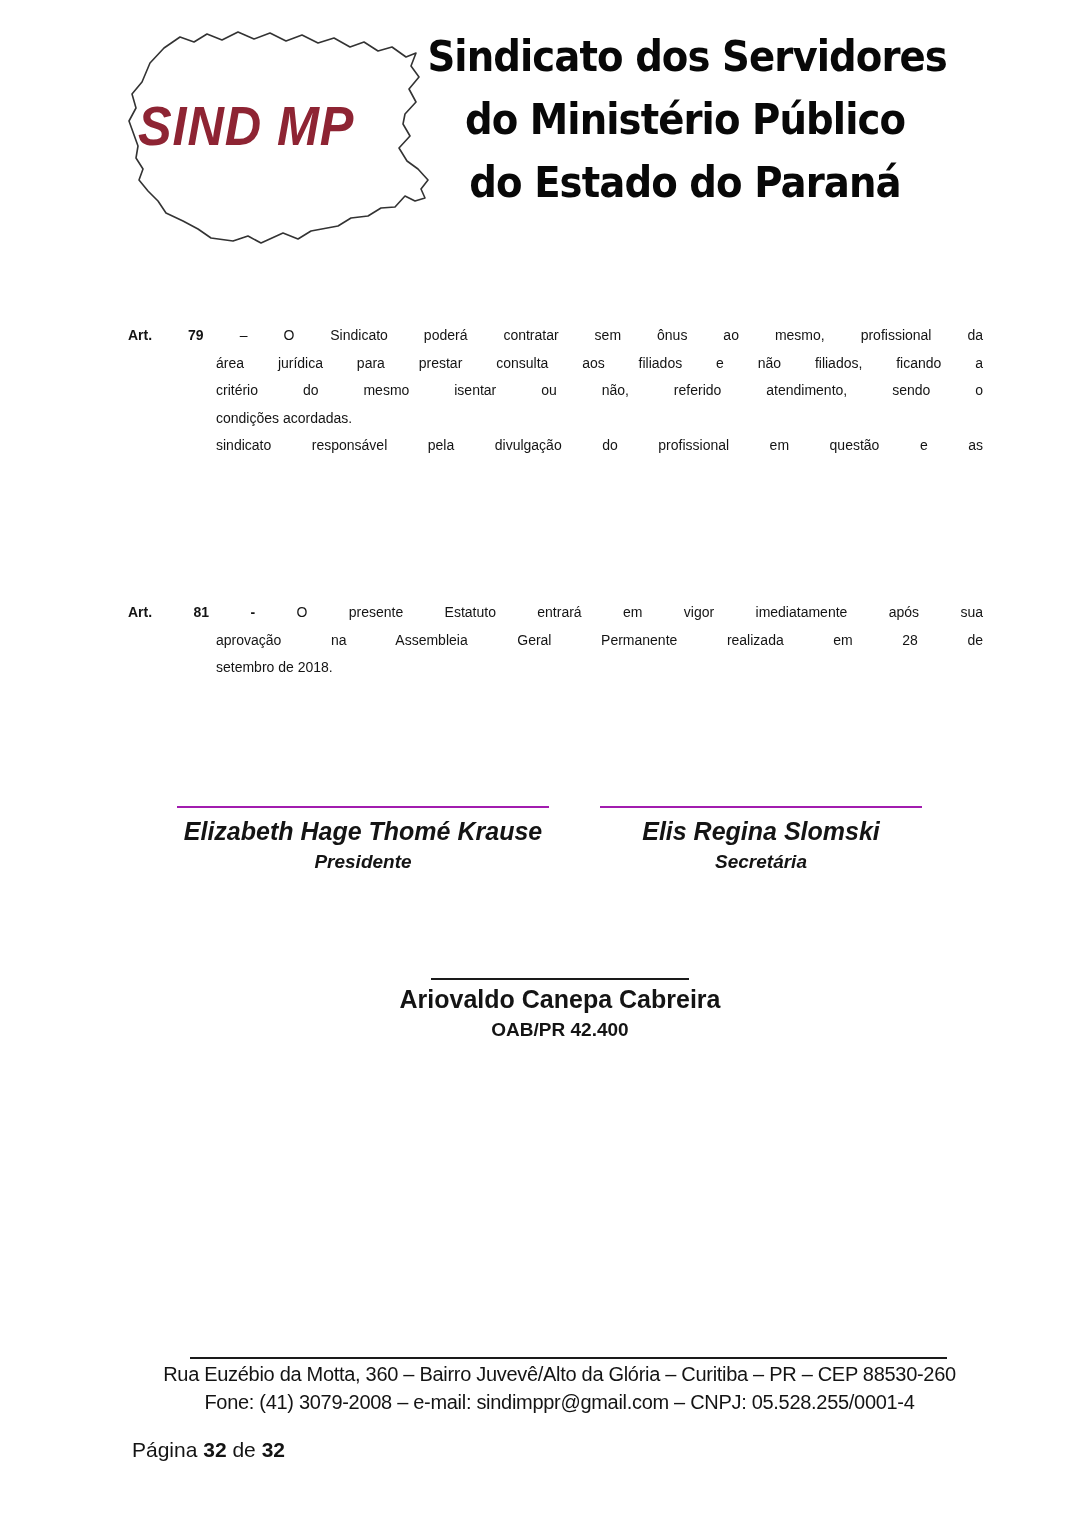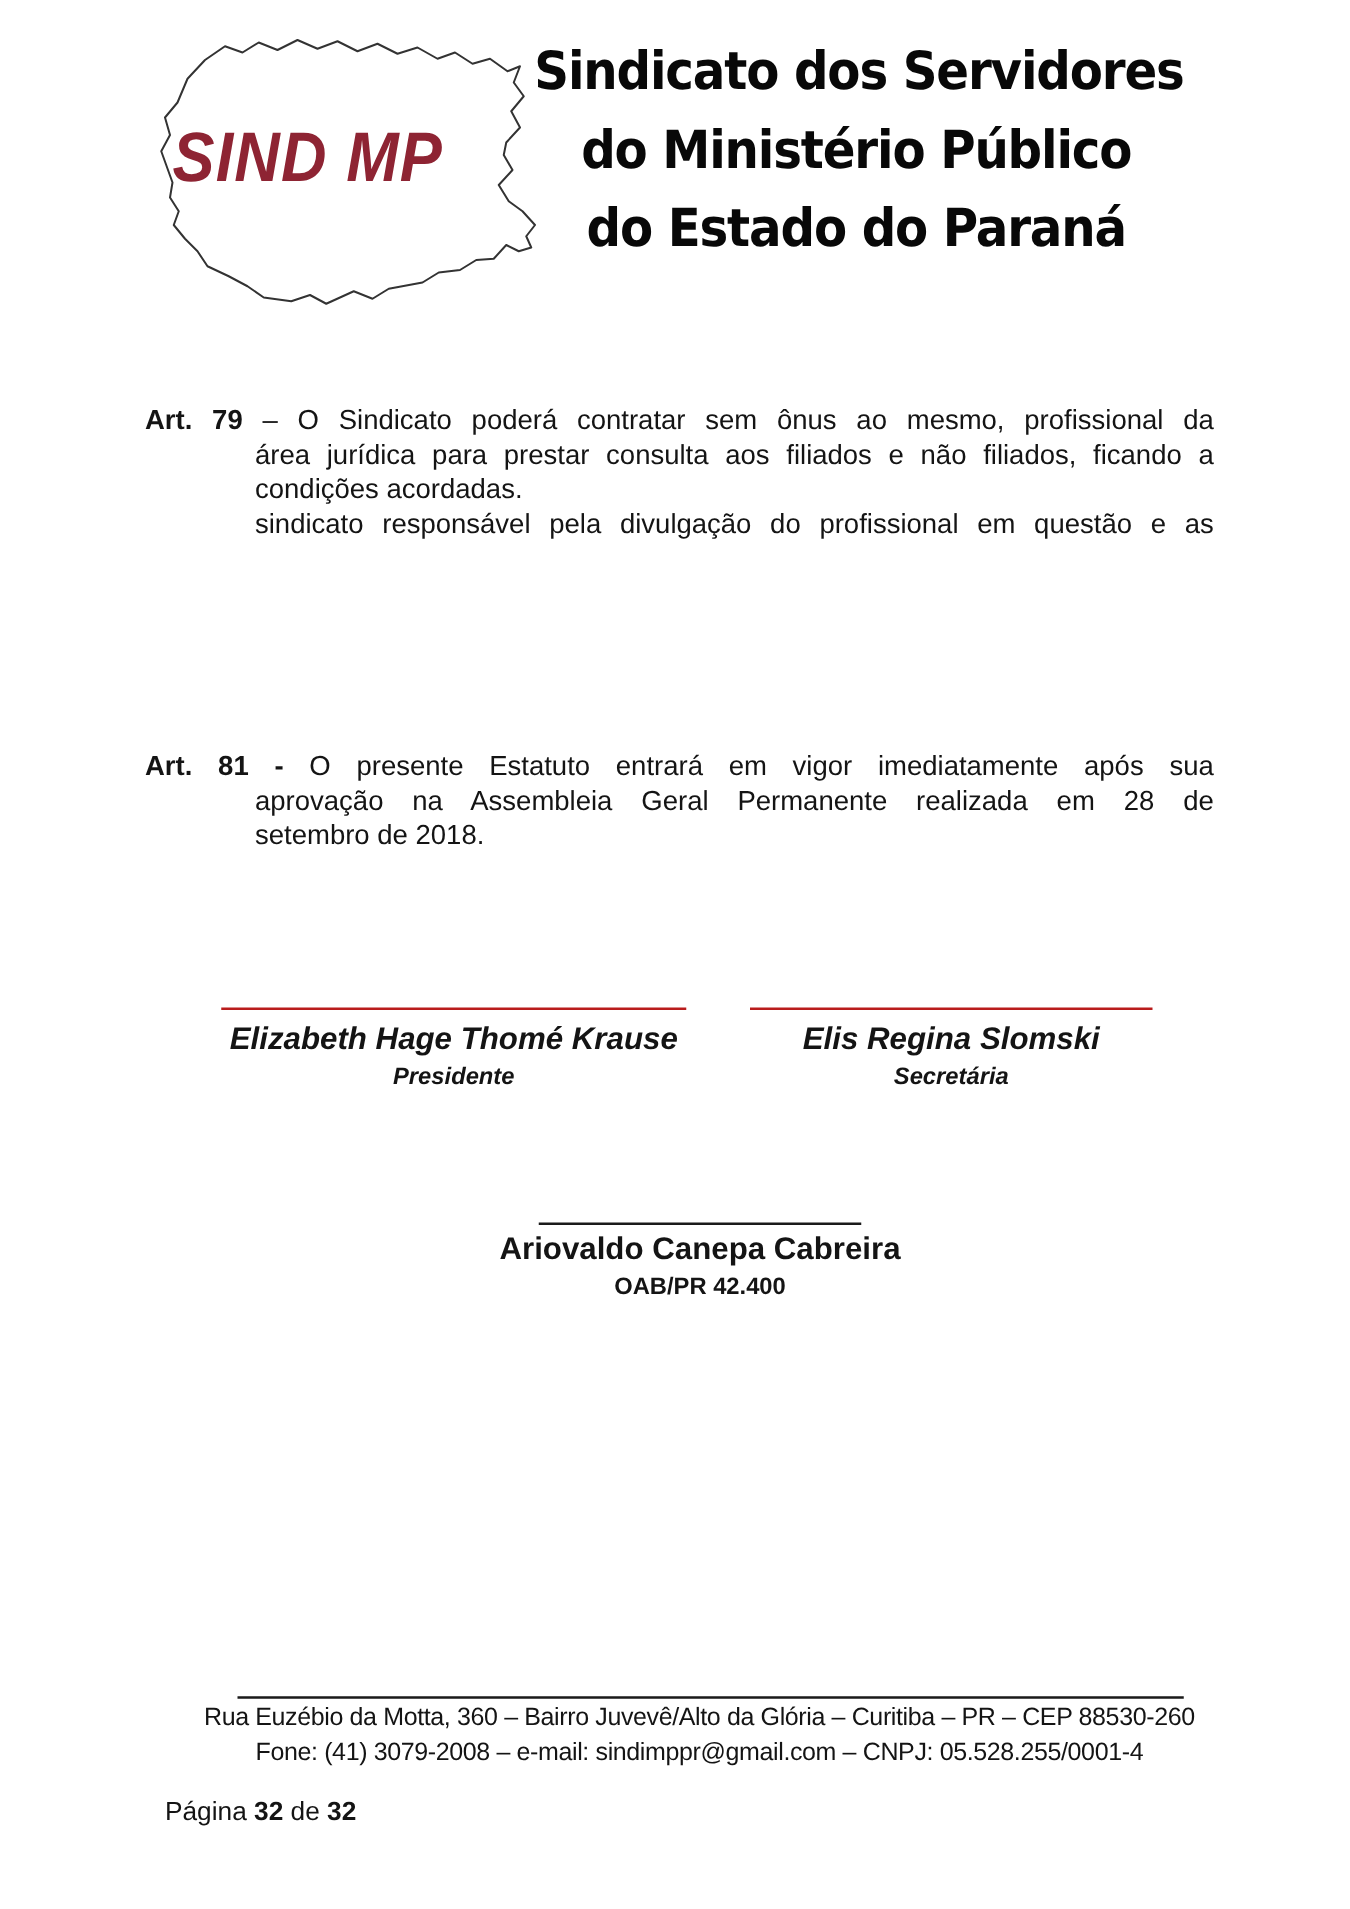--- a/index.html
+++ b/index.html
@@ -59,42 +59,42 @@
     letter-spacing: -1px;
     color: #080808;
     transform: scaleX(0.92);
     transform-origin: center top;
   }
   .org-title .tline { white-space: nowrap; }
 
   
   .article {
     position: absolute;
-    left: 116px;
+    left: 128px;
     width: 855px;
-    font-size: 22px;
+    font-size: 14px;
     line-height: 27.5px;
   }
   .article-79 { top: 322px; }
   .article-80 { top: 489px; }
   .article-81 { top: 599px; }
   .art-line {
     text-align: justify;
     text-align-last: justify;
   }
   .art-line.cont { padding-left: 88px; }
   .art-line.last { text-align-last: left; }
   .art-label { font-weight: bold; }
 
   
   .sig {
     position: absolute;
     text-align: center;
   }
-  .sig-rule-full { border-top: 2px solid #b91c1c; }
+  .sig-rule-full { border-top: 2px solid #a21caf; }
   .sig-1 { left: 177px; top: 806px; width: 372px; }
   .sig-2 { left: 600px; top: 806px; width: 322px; }
   .sig-3 { left: 395px; top: 978px; width: 330px; }
   .sig-3 .sig-rule-inner {
     width: 258px;
     margin: 0 auto;
     border-top: 2px solid #1a1a1a;
   }
   .sig-name {
     margin-top: 8px;
@@ -159,20 +159,21 @@
 
   <div class="org-title">
     <div class="tline">Sindicato dos Servidores</div>
     <div class="tline">do Ministério Público</div>
     <div class="tline">do Estado do Paraná</div>
   </div>
 
   <div class="article article-79">
     <div class="art-line"><span class="art-label">Art. 79</span> <span class="art-sep">–</span> <span>O Sindicato poderá contratar sem ônus ao mesmo, profissional da</span></div>
     <div class="art-line cont">área jurídica para prestar consulta aos filiados e não filiados, ficando a</div>
+    <div class="art-line cont">critério do mesmo isentar ou não, referido atendimento, sendo o</div>
     <div class="art-line cont last">condições acordadas.</div>
     <div class="art-line cont">sindicato responsável pela divulgação do profissional em questão e as</div>
   </div>
 
 
   <div class="article article-81">
     <div class="art-line"><span class="art-label">Art. 81 -</span> <span>O presente Estatuto entrará em vigor imediatamente após sua</span></div>
     <div class="art-line cont">aprovação na Assembleia Geral Permanente realizada em 28 de</div>
     <div class="art-line cont last">setembro de 2018.</div>
   </div>

